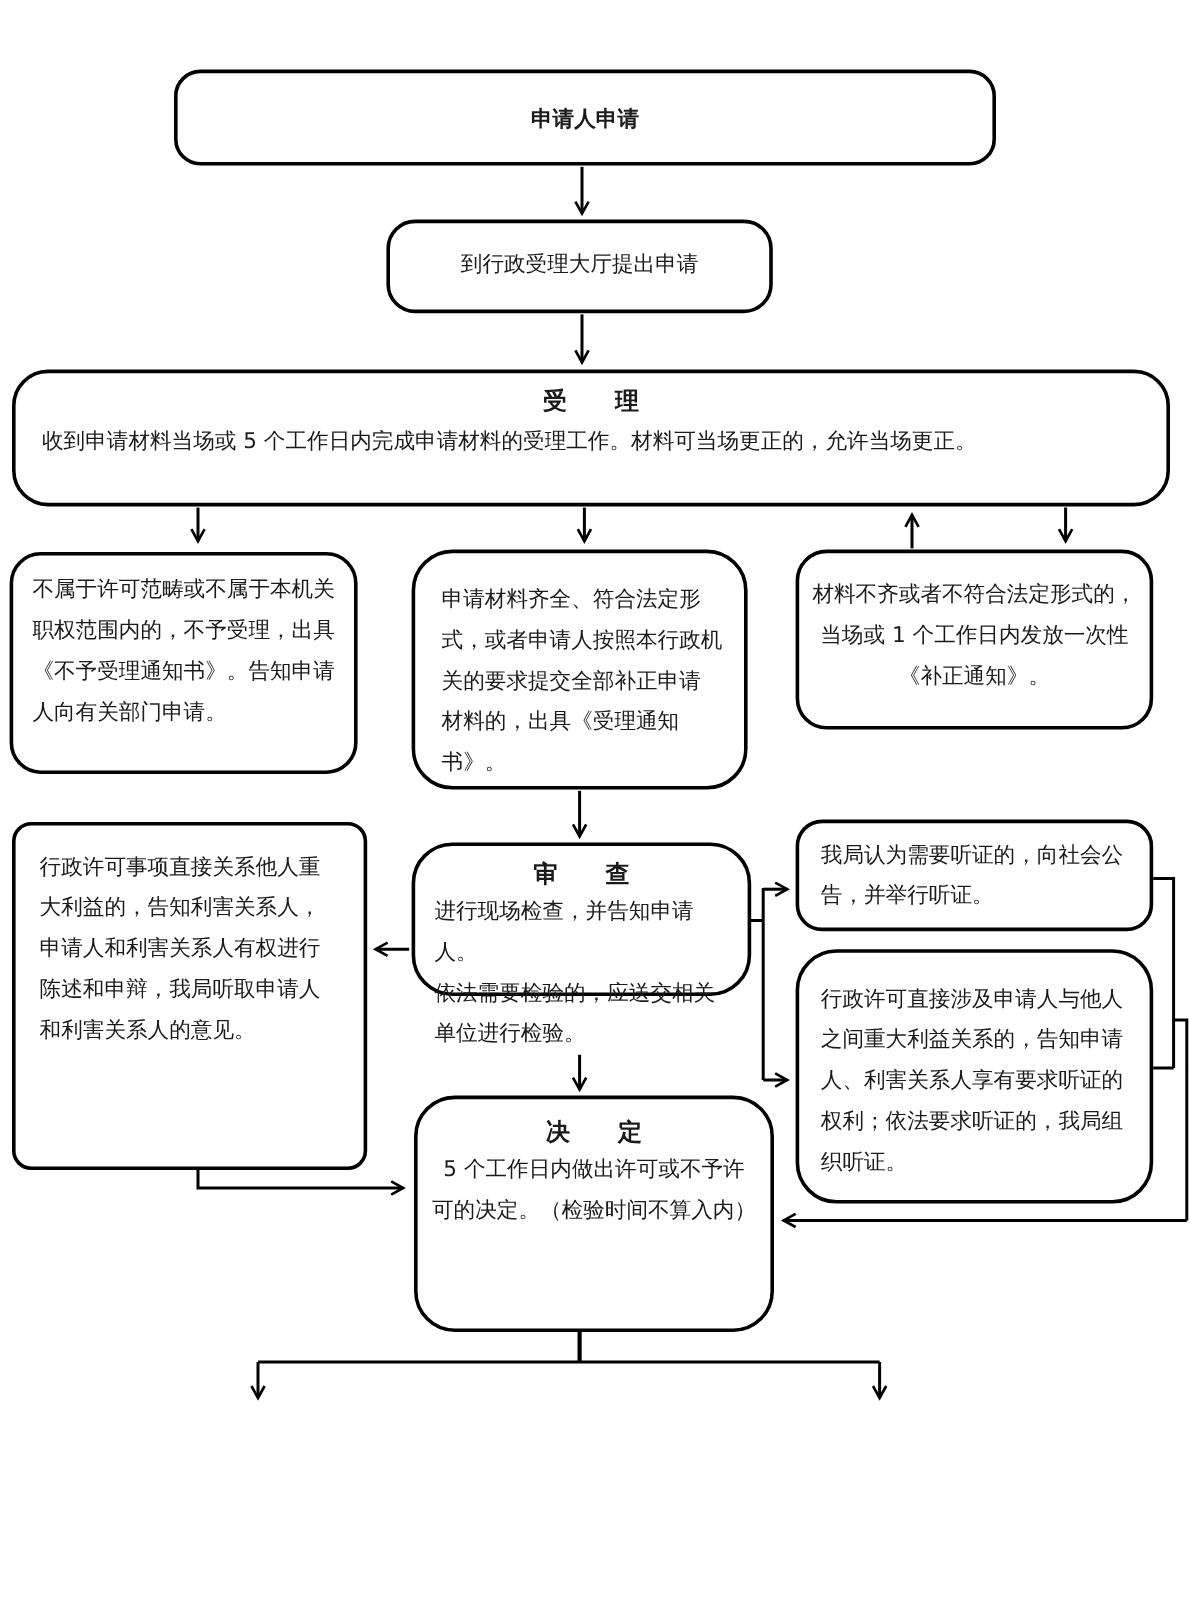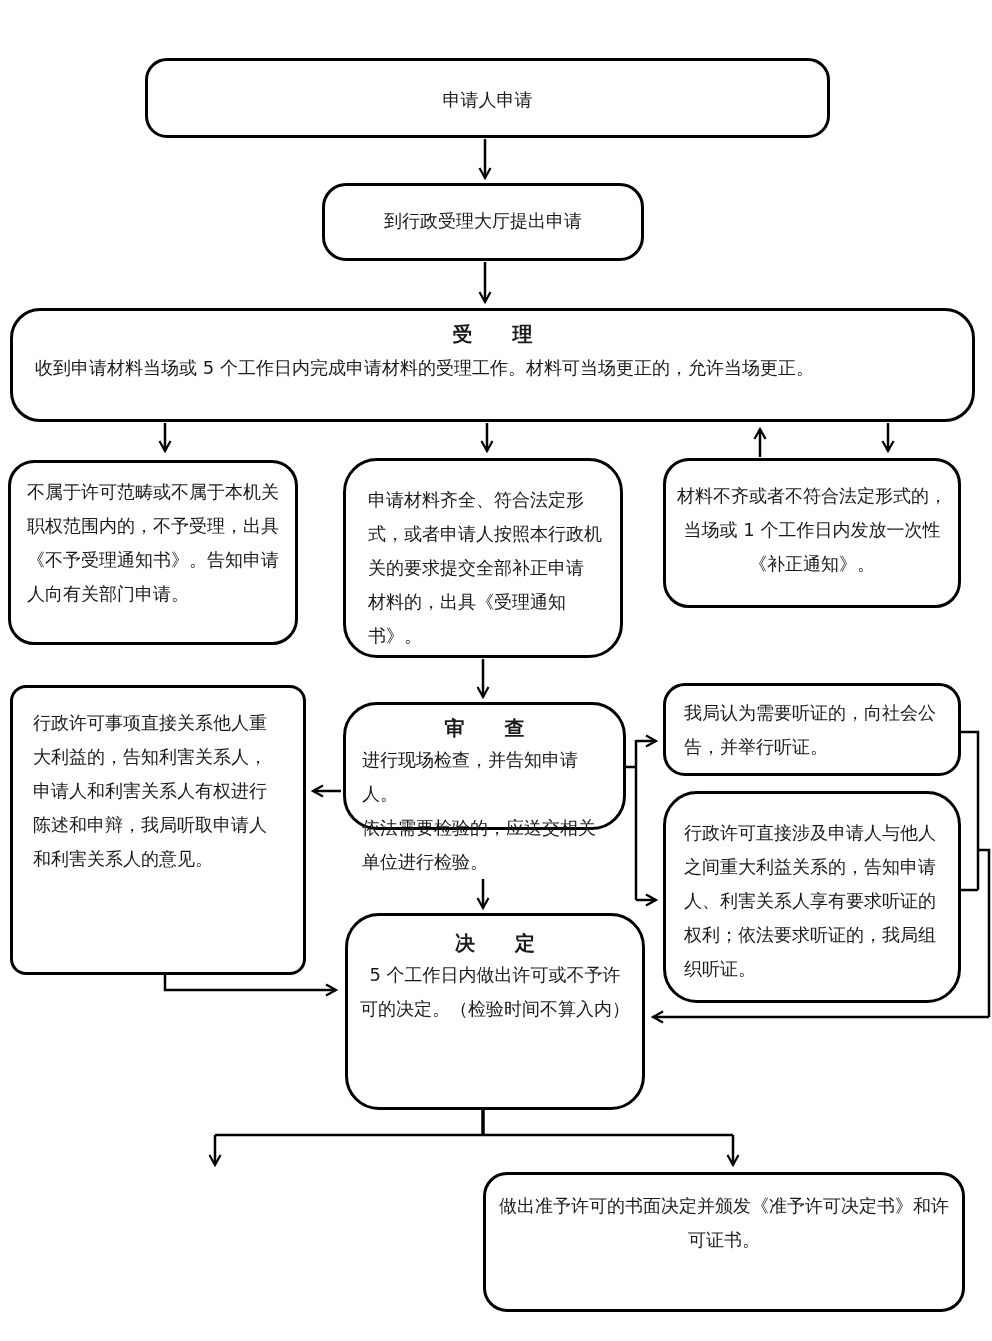--- a/index.html
+++ b/index.html
@@ -61,21 +61,21 @@
       <path d="M636,900 H656" marker-end="url(#arrow)"></path>
       <path d="M961,732 H978 V890 M961,890 H978 M978,850 H989 V1017"></path>
       <path d="M989,1017 H653" marker-end="url(#arrow)"></path>
       <path d="M483,1110 V1135" stroke-width="3.5"></path>
       <path d="M215,1135 H733"></path>
       <path d="M215,1135 V1165" marker-end="url(#arrow)"></path>
       <path d="M733,1135 V1165" marker-end="url(#arrow)"></path>
     </g>
   </svg>
 
-  <div class="node" style="left:145px; top:58px; width:685px; height:80px; border-radius:22px;">
+  <div class="node" style="left:145px; top:58px; width:685px; height:80px; border-radius:22px;font-weight:bold;">
     <div class="b ctr" style="padding-top:22px;">申请人申请</div>
   </div>
 
   <div class="node" style="left:322px; top:183px; width:322px; height:78px; border-radius:24px;">
     <div class="b ctr" style="padding-top:18px;">到行政受理大厅提出申请</div>
   </div>
 
   <div class="node" style="left:10px; top:308px; width:965px; height:114px; border-radius:30px;">
     <div class="t" style="margin-top:10px;">受　　理</div>
     <div class="b lft" style="padding:4px 22px 0 22px;">收到申请材料当场或 5 个工作日内完成申请材料的受理工作。材料可当场更正的，允许当场更正。</div>
@@ -129,18 +129,14 @@
 织听证。</div>
   </div>
 
   <div class="node" style="left:345px; top:913px; width:300px; height:197px; border-radius:34px;">
     <div class="t" style="margin-top:14px;">决　　定</div>
     <div class="b ctr" style="padding:2px 12px 0 12px;">5 个工作日内做出许可或不予许
 可的决定。（检验时间不算入内）</div>
   </div>
 
 
-  <div class="node" style="left:483px; top:1172px; width:482px; height:140px; border-radius:24px;">
-    <div class="b ctr" style="padding:14px 5px 0 5px;">做出准予许可的书面决定并颁发《准予许可决定书》和许
-可证书。</div>
-  </div>
 
 </div>
 
 </body></html>

